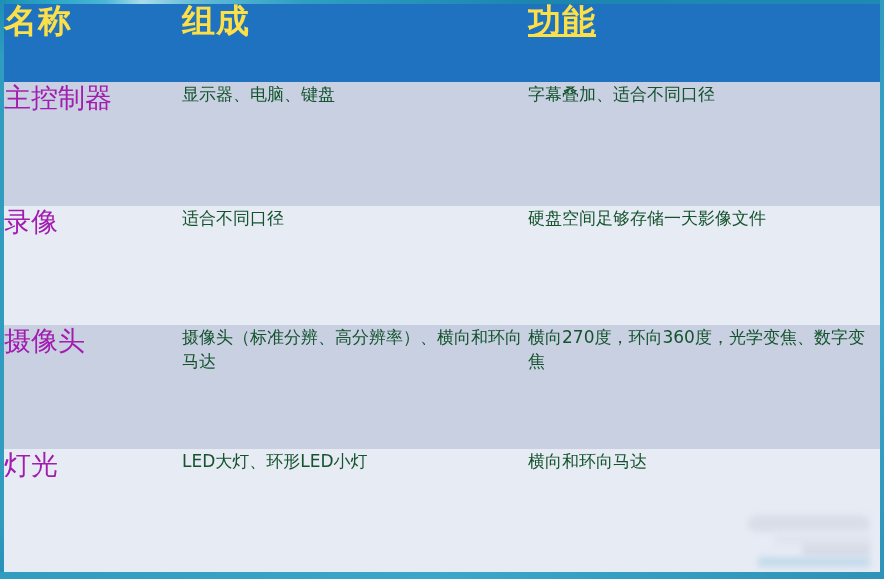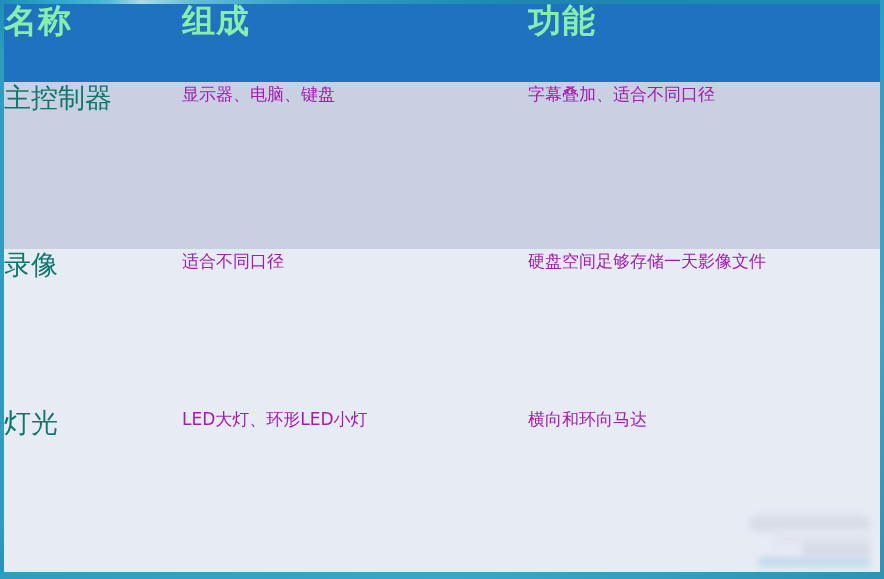--- a/index.html
+++ b/index.html
@@ -66,53 +66,53 @@
   #spec-table th, #spec-table td {
     padding: 0;
     vertical-align: top;
     border: 0;
   }
 
   
   thead tr { background: #1f72c0; }
   thead th {
     height: 78px;
-    color: #86efac;
+    color: #fde047;
     font-size: 33px;
     font-weight: bold;
     text-align: left;
     letter-spacing: 1px;
     padding: 8px 0 0 14px;
     border-right: 2px solid #ffffff;
     background: #1f72c0;
   }
-  thead th:last-child { border-right: 0; }
+  thead th:last-child { border-right: 0; text-decoration: underline; }
   thead th .hcell { display: block; line-height: 1.05; }
 
   
   tbody tr.band-a { background: #c8d0e2; }
   tbody tr.band-b { background: #e7ebf4; }
 
   tbody td {
     border-right: 2px solid #fdfdfe;
     border-bottom: 1px solid #f6f8fb;
   }
   tbody td:last-child { border-right: 0; }
 
   td.cell-name {
     font-size: 27px;
     font-weight: normal;
-    color: #0f766e;
+    color: #a21caf;
     padding: 9px 6px 6px 14px;
     line-height: 1.15;
     white-space: nowrap;
   }
   td.cell-text {
     font-size: 17px;
-    color: #a21caf;
+    color: #14532d;
     padding: 12px 10px 6px 12px;
     line-height: 1.42;
   }
 
   
   tr.r0 td { height: 80px; }
   tr.r1 td { height: 76px; }
   tr.r2 td { height: 80px; }
   tr.r3 td { height: 79px; }
   tr.r4 td { height: 87px; }
@@ -173,20 +173,25 @@
       <tr class="band-a r0">
         <td class="cell-name">主控制器</td>
         <td class="cell-text">显示器、电脑、键盘</td>
         <td class="cell-text">字幕叠加、适合不同口径</td>
       </tr>
       <tr class="band-b r1">
         <td class="cell-name">录像</td>
         <td class="cell-text">适合不同口径</td>
         <td class="cell-text">硬盘空间足够存储一天影像文件</td>
       </tr>
+      <tr class="band-a r2">
+        <td class="cell-name">摄像头</td>
+        <td class="cell-text">摄像头（标准分辨、高分辨率）、横向和环向马达</td>
+        <td class="cell-text">横向270度，环向360度，光学变焦、数字变焦</td>
+      </tr>
       <tr class="band-b r3">
         <td class="cell-name">灯光</td>
         <td class="cell-text">LED大灯、环形LED小灯</td>
         <td class="cell-text">横向和环向马达</td>
       </tr>
     </tbody>
   </table>
 
   <div id="watermark">
     <div class="wm-blob b1"></div>

